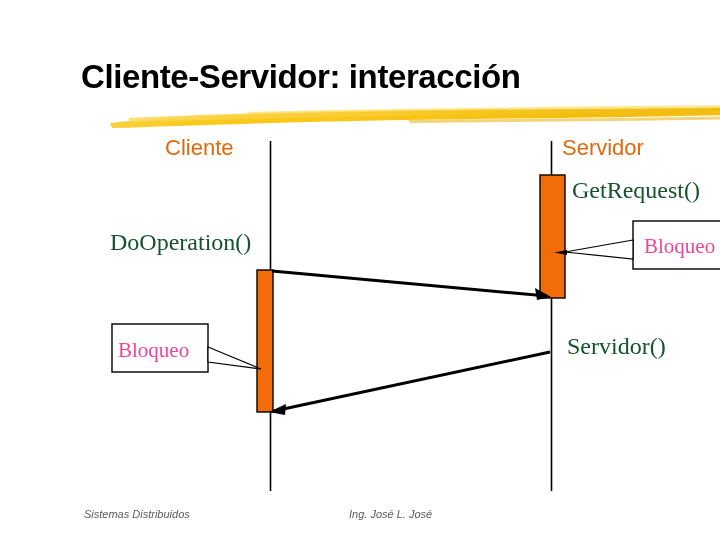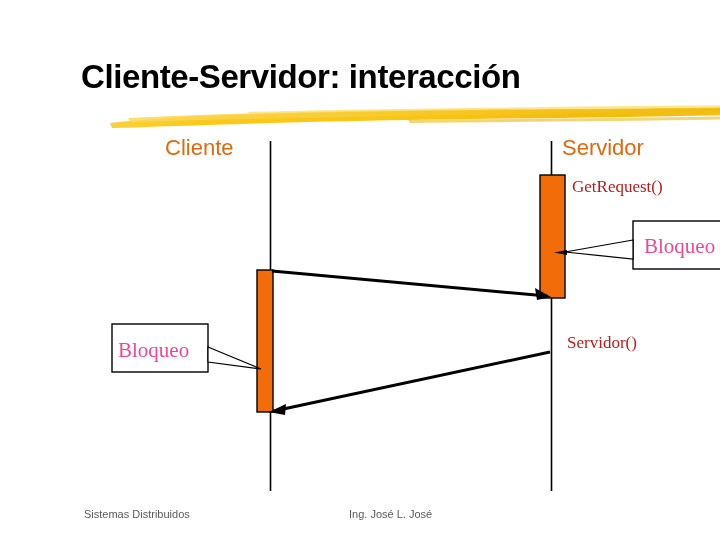--- a/index.html
+++ b/index.html
@@ -60,22 +60,22 @@
     left: 0;
     top: 0;
     width: 720px;
     height: 540px;
   }
 
   
   .call-label {
     position: absolute;
     font-family: "Liberation Serif", serif;
-    font-size: 17px;
-    color: #b91c1c;
+    font-size: 24px;
+    color: #14532d;
     white-space: nowrap;
   }
   #label-dooperation { left: 62px;  top: 229px; }
   #label-getrequest  { left: 524px; top: 177px; }
   #label-sendreply   { left: 519px; top: 333px; }
 
   .callout-text {
     position: absolute;
     font-family: "Liberation Serif", serif;
     font-size: 21px;
@@ -86,20 +86,21 @@
   #callout-text-left  { left: 70px;  top: 338px; }
 
   
   .footer-text {
     position: absolute;
     top: 508px;
     font-family: "Liberation Sans", sans-serif;
     font-size: 11px;
     color: #5A5A5A;
     white-space: nowrap;
+    font-style: italic;
   }
   #footer-left  { left: 36px; }
   #footer-right { left: 301px; }
 </style>
 </head>
 <body>
 
 <div id="slide">
 
   <div id="slide-title">Cliente-Servidor: interacción</div>
@@ -145,20 +146,21 @@
     <polygon points="221,412 238,404 237,415" fill="#000000"></polygon>
 
     <rect x="585" y="221" width="95" height="48" fill="#ffffff" stroke="#000000" stroke-width="1.4"></rect>
     <polygon points="585,240 517,252 585,259" fill="#ffffff" stroke="#000000" stroke-width="1.2"></polygon>
     <polygon points="519,250 506,252.5 519,255" fill="#000000"></polygon>
 
     <rect x="64" y="324" width="96" height="48" fill="#ffffff" stroke="#000000" stroke-width="1.4"></rect>
     <polygon points="160,347 213,369 160,362" fill="#ffffff" stroke="#000000" stroke-width="1.2"></polygon>
   </svg>
 
+  <div class="call-label" id="label-dooperation">DoOperation()</div>
   <div class="call-label" id="label-getrequest">GetRequest()</div>
   <div class="call-label" id="label-sendreply">Servidor()</div>
 
   <div class="callout-text" id="callout-text-right">Bloqueo</div>
   <div class="callout-text" id="callout-text-left">Bloqueo</div>
 
   <div class="footer-text" id="footer-left">Sistemas Distribuidos</div>
   <div class="footer-text" id="footer-right">Ing. José L. José</div>
 
 </div>

